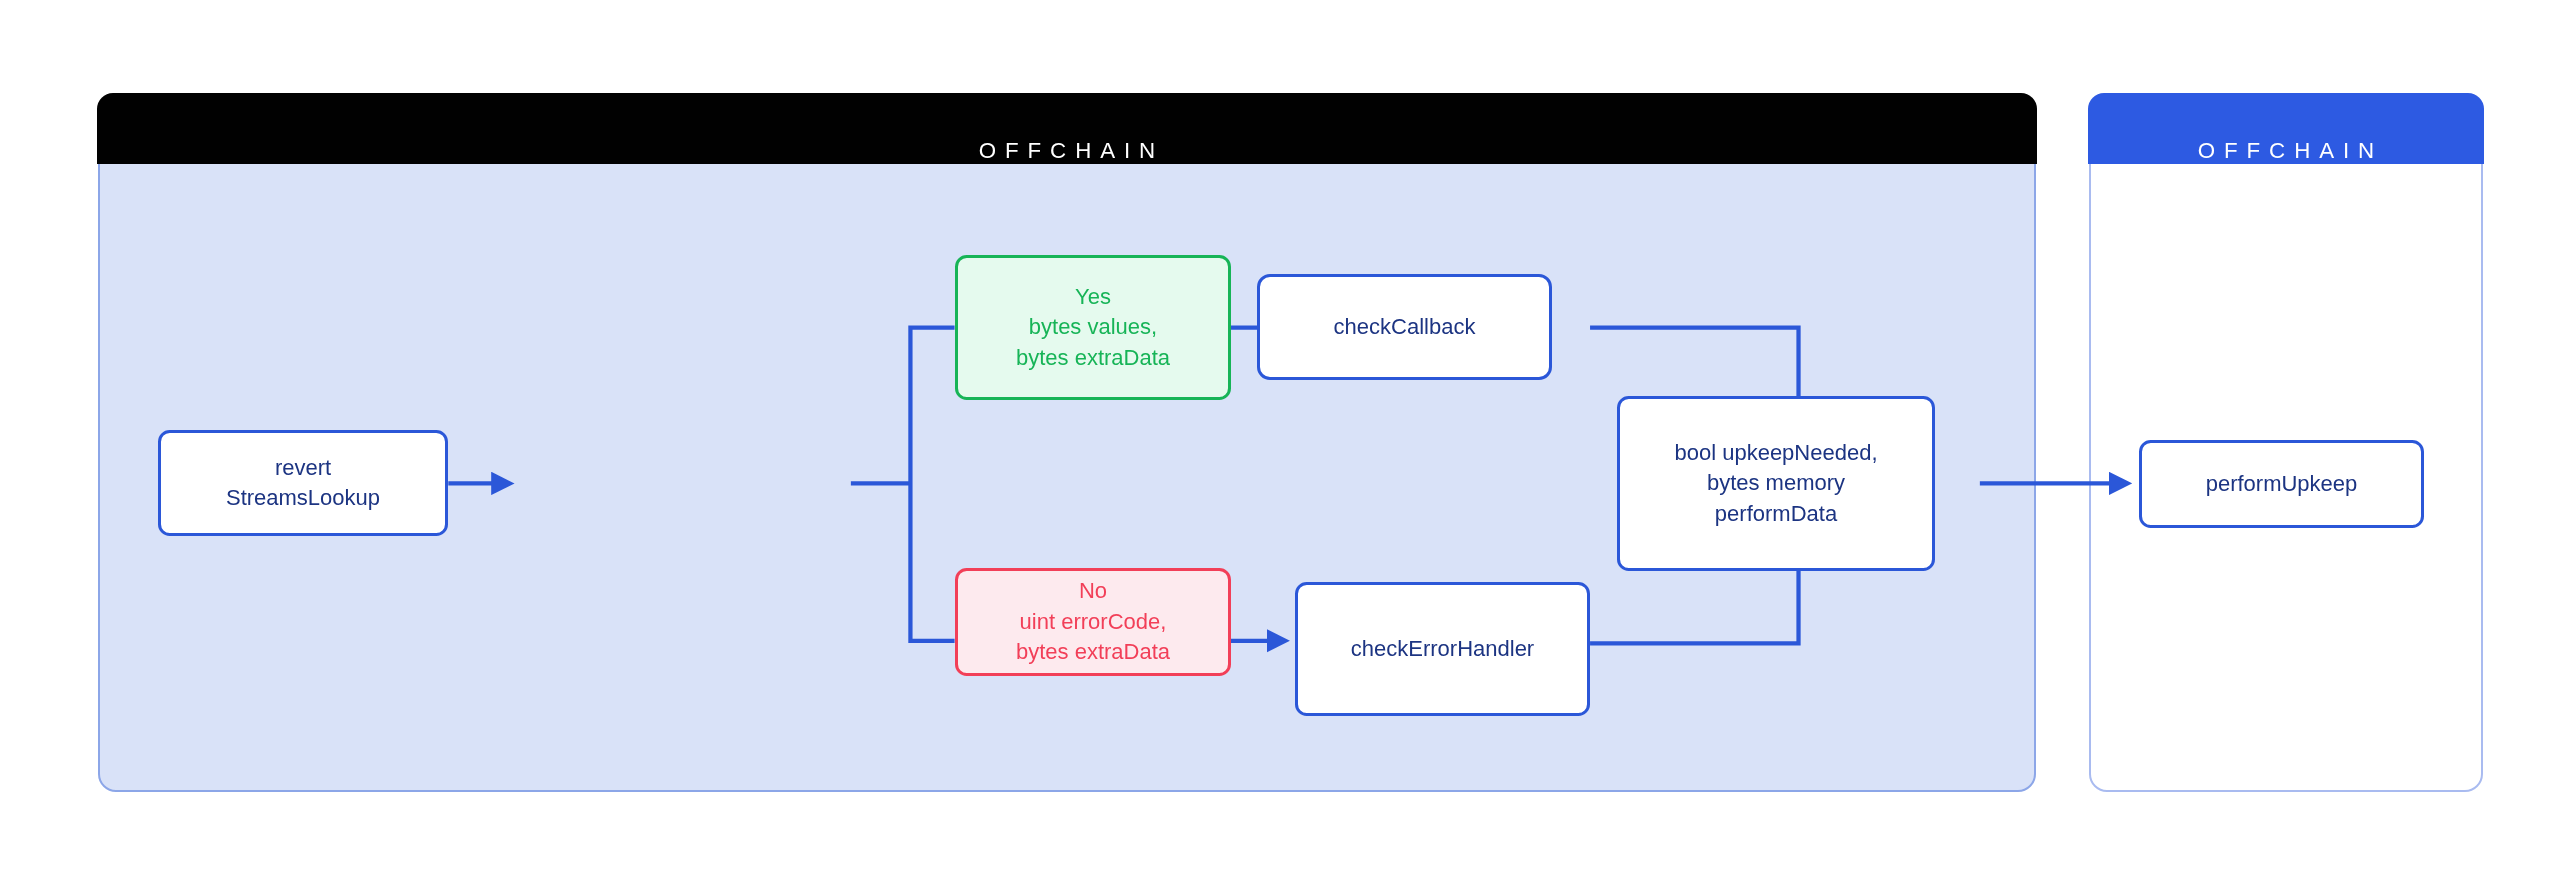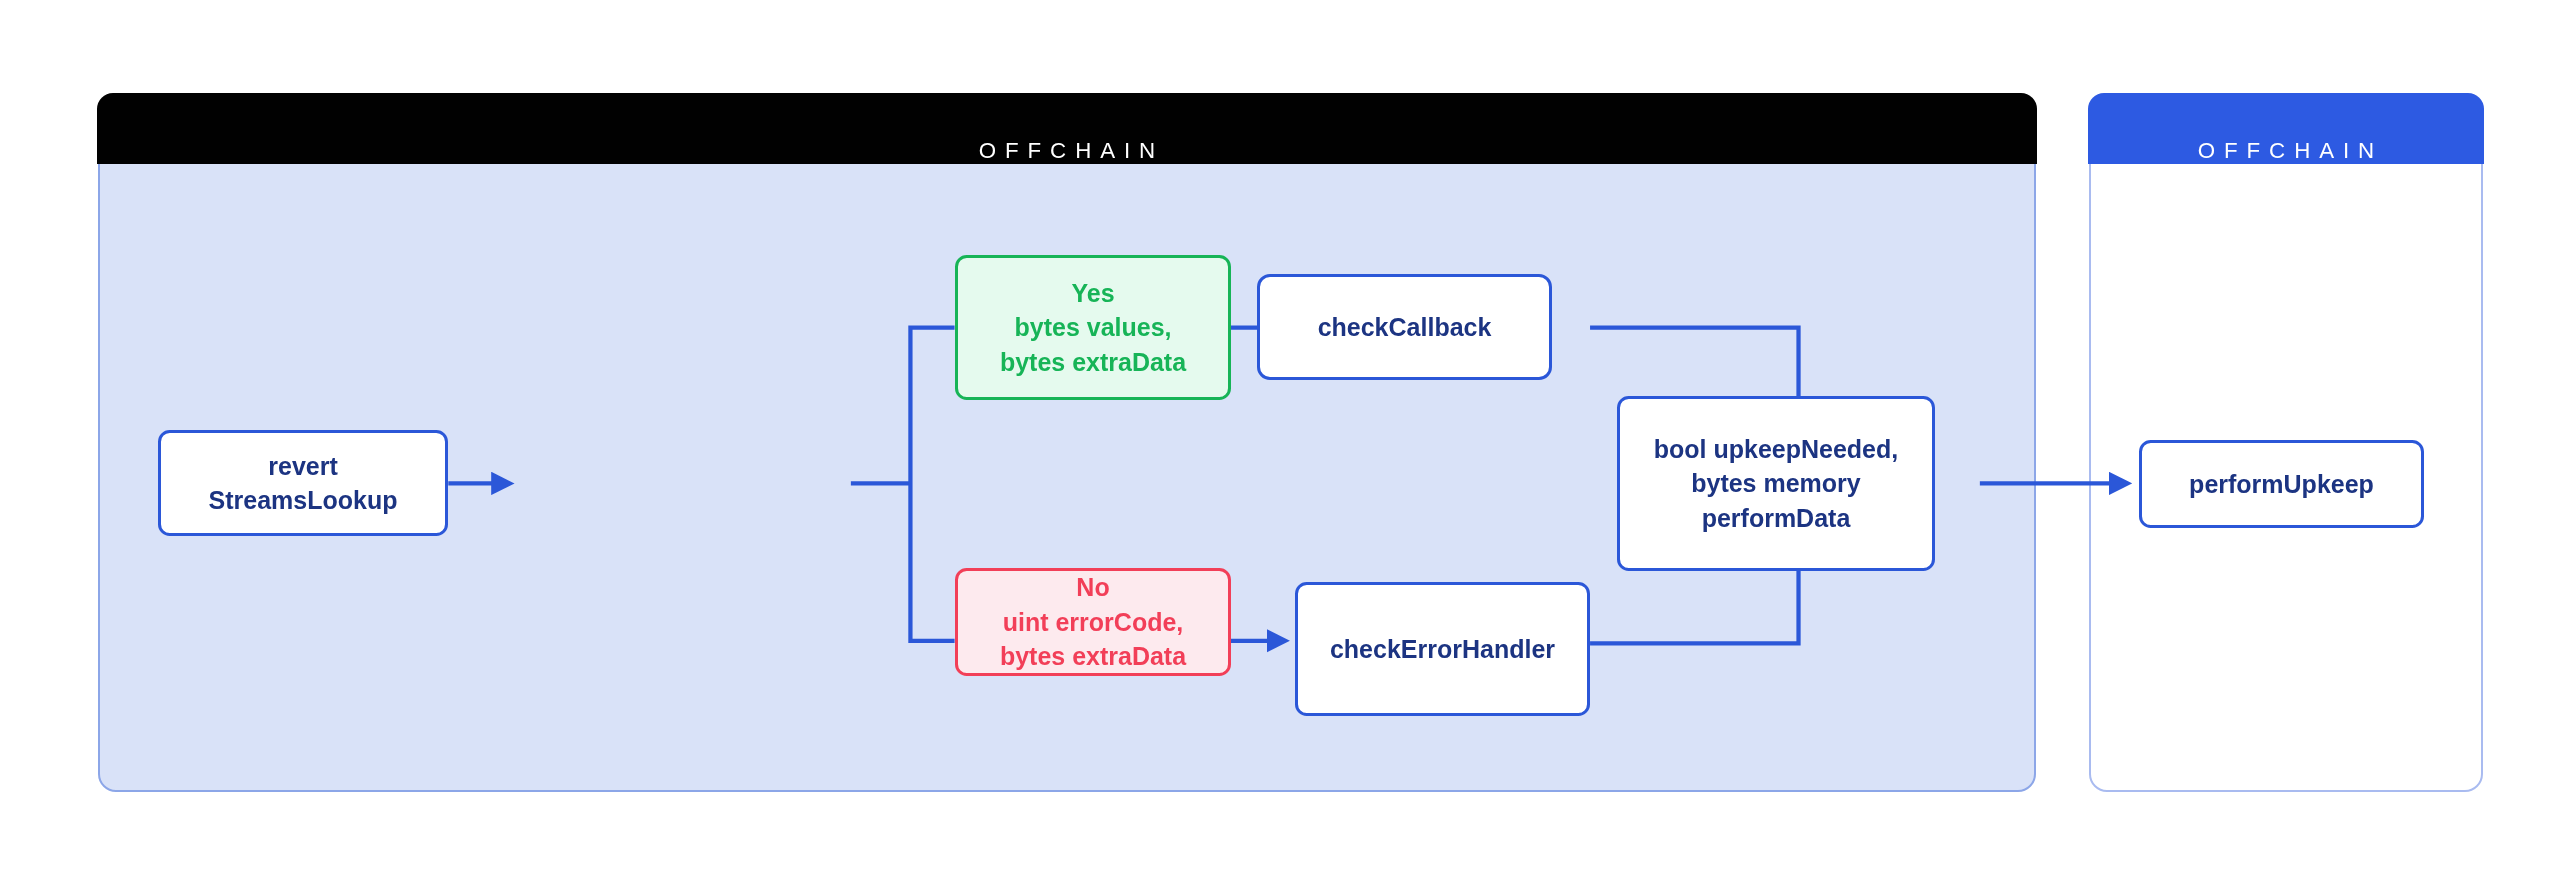--- a/index.html
+++ b/index.html
@@ -74,22 +74,22 @@
     stroke-width: 8;
     stroke-linejoin: miter;
   }
   svg.edges marker path { fill: var(--connector-blue); }
 
   
   .node {
     position: absolute;
     display: flex; align-items: center; justify-content: center;
     text-align: center;
-    font-weight: 700;
-    font-size: 25px;
+    font-weight: 400;
+    font-size: 22px;
     line-height: 1.38;
     border-radius: 11.7px;
     border: 3.2px solid var(--node-border-blue);
     background: #ffffff;
     color: var(--node-text-navy);
   }
   .node .label { white-space: pre-line; }
   .node.decision { border-radius: 56px; }
   .node.success {
     background: var(--yes-bg);

